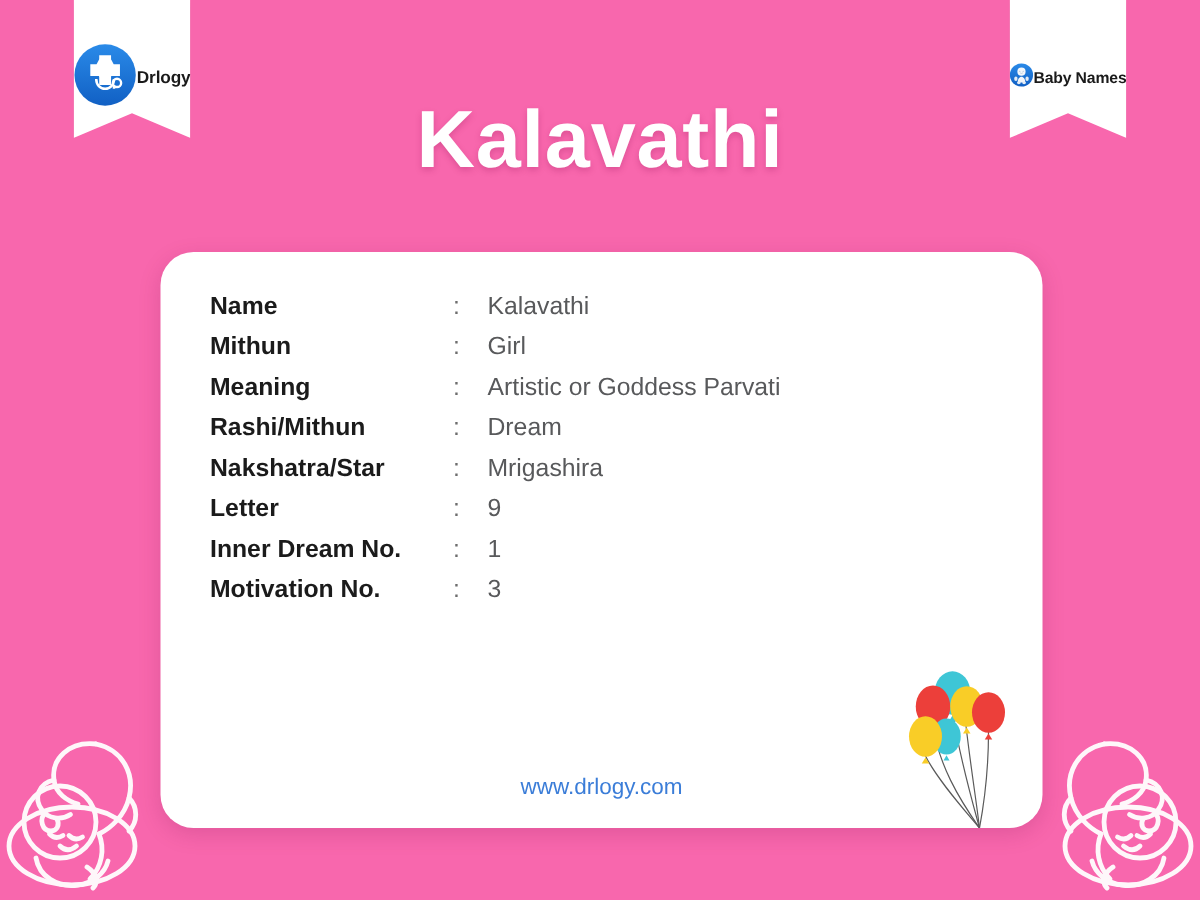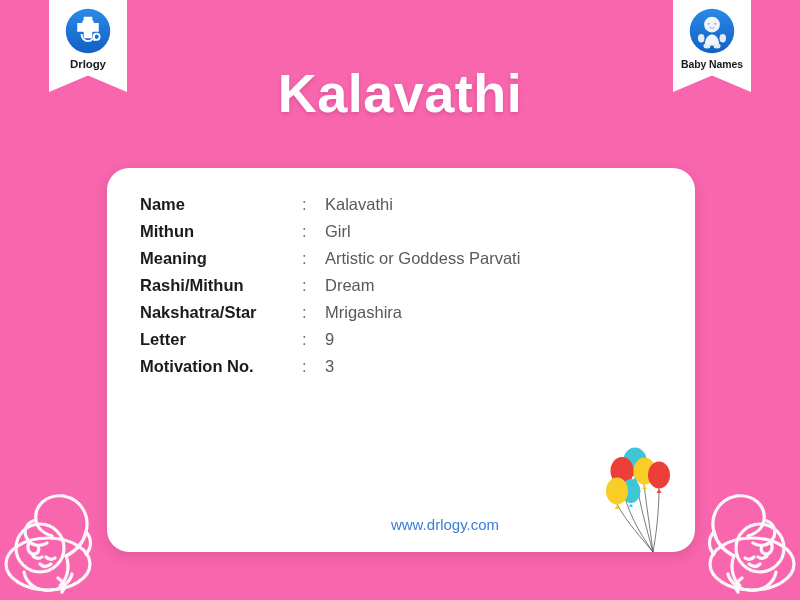--- a/index.html
+++ b/index.html
@@ -31,21 +31,21 @@
   .ribbon {
     position: absolute;
     top: 0;
     width: 78px;
     height: 92px;
     background: #ffffff;
     box-shadow: 0 2px 5px rgba(0,0,0,0.18);
     -webkit-clip-path: polygon(0 0, 100% 0, 100% 100%, 50% 82%, 0 100%);
     clip-path: polygon(0 0, 100% 0, 100% 100%, 50% 82%, 0 100%);
     display: flex;
-    flex-direction: column;
+    flex-direction: row;
     align-items: center;
     padding-top: 8px;
     box-sizing: border-box;
   }
   .ribbon.left-badge  { left: 49px; }
   .ribbon.right-badge { right: 49px; }
 
   .ribbon .badge-icon {
     width: 46px;
     height: 46px;
@@ -121,21 +121,20 @@
   }
 
   .site-url {
     position: absolute;
     left: 0;
     width: 100%;
     top: 348px;
     text-align: center;
     color: #3b7dd8;
     font-size: 15px;
-    padding-left: 44px;
   }
 
   .balloons {
     position: absolute;
     right: 4px;
     bottom: -6px;
     width: 92px;
     height: 118px;
     pointer-events: none;
   }
@@ -251,20 +250,25 @@
       </tr>
       <tr>
         <td class="k">Nakshatra/Star</td>
         <td class="sep">:</td>
         <td class="v">Mrigashira</td>
       </tr>
       <tr>
         <td class="k">Letter</td>
         <td class="sep">:</td>
         <td class="v">9</td>
+      </tr>
+      <tr>
+        <td class="k">Inner Dream No.</td>
+        <td class="sep">:</td>
+        <td class="v">1</td>
       </tr>
       <tr>
         <td class="k">Motivation No.</td>
         <td class="sep">:</td>
         <td class="v">3</td>
       </tr>
     </tbody>
   </table>
 
   <svg class="balloons" viewBox="0 0 92 118">

